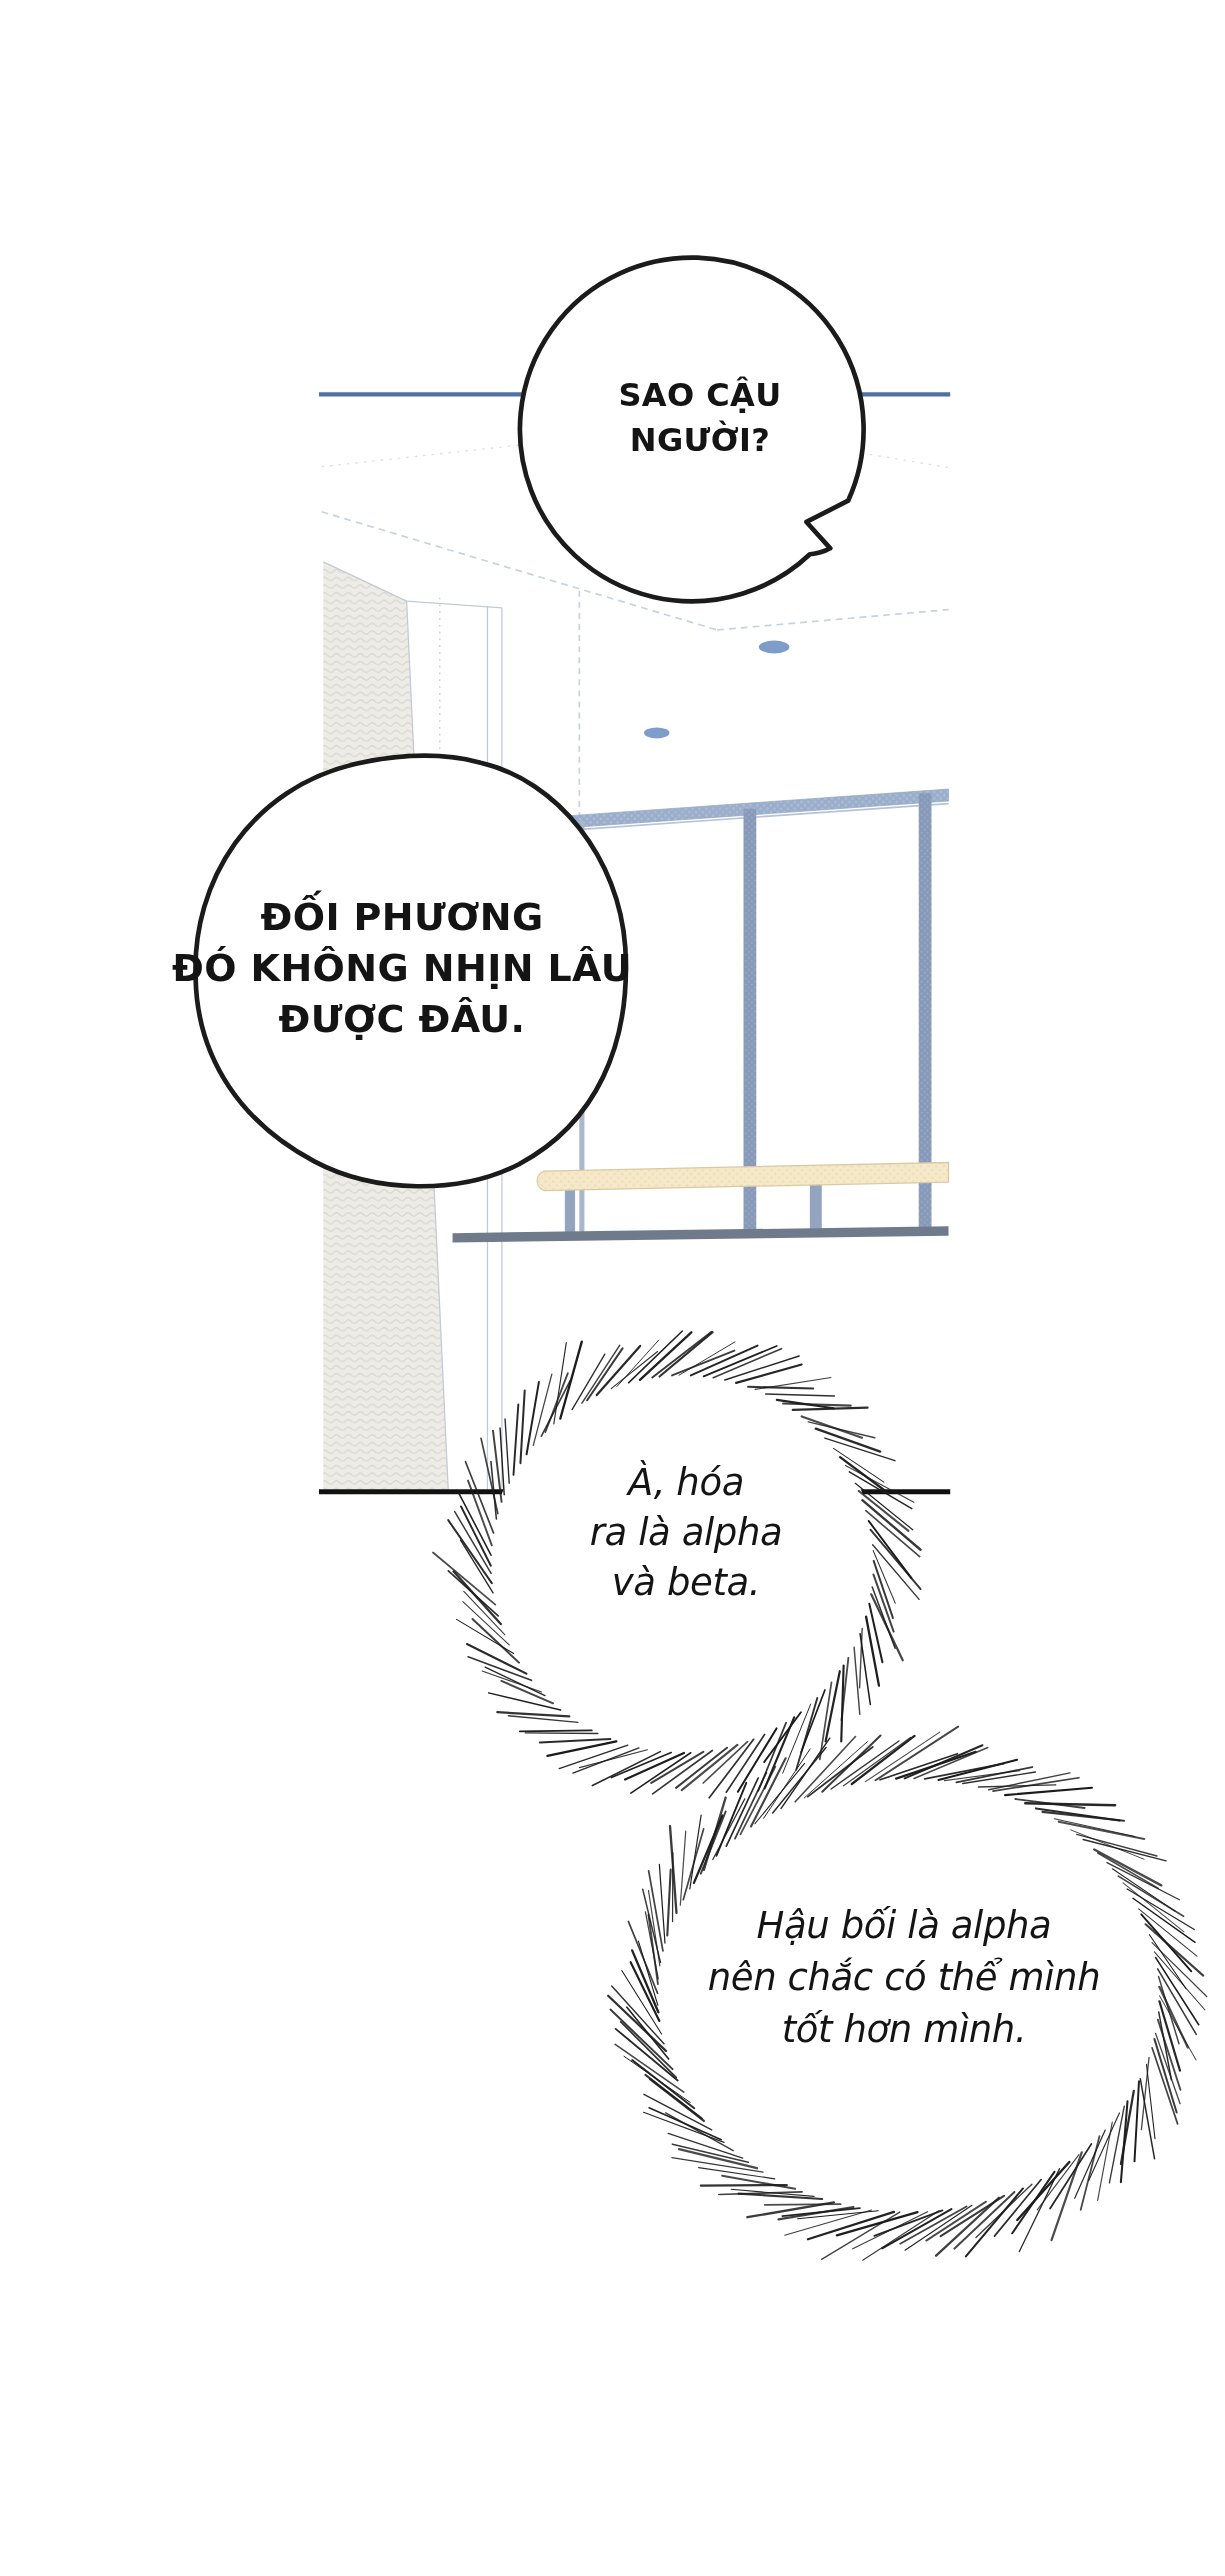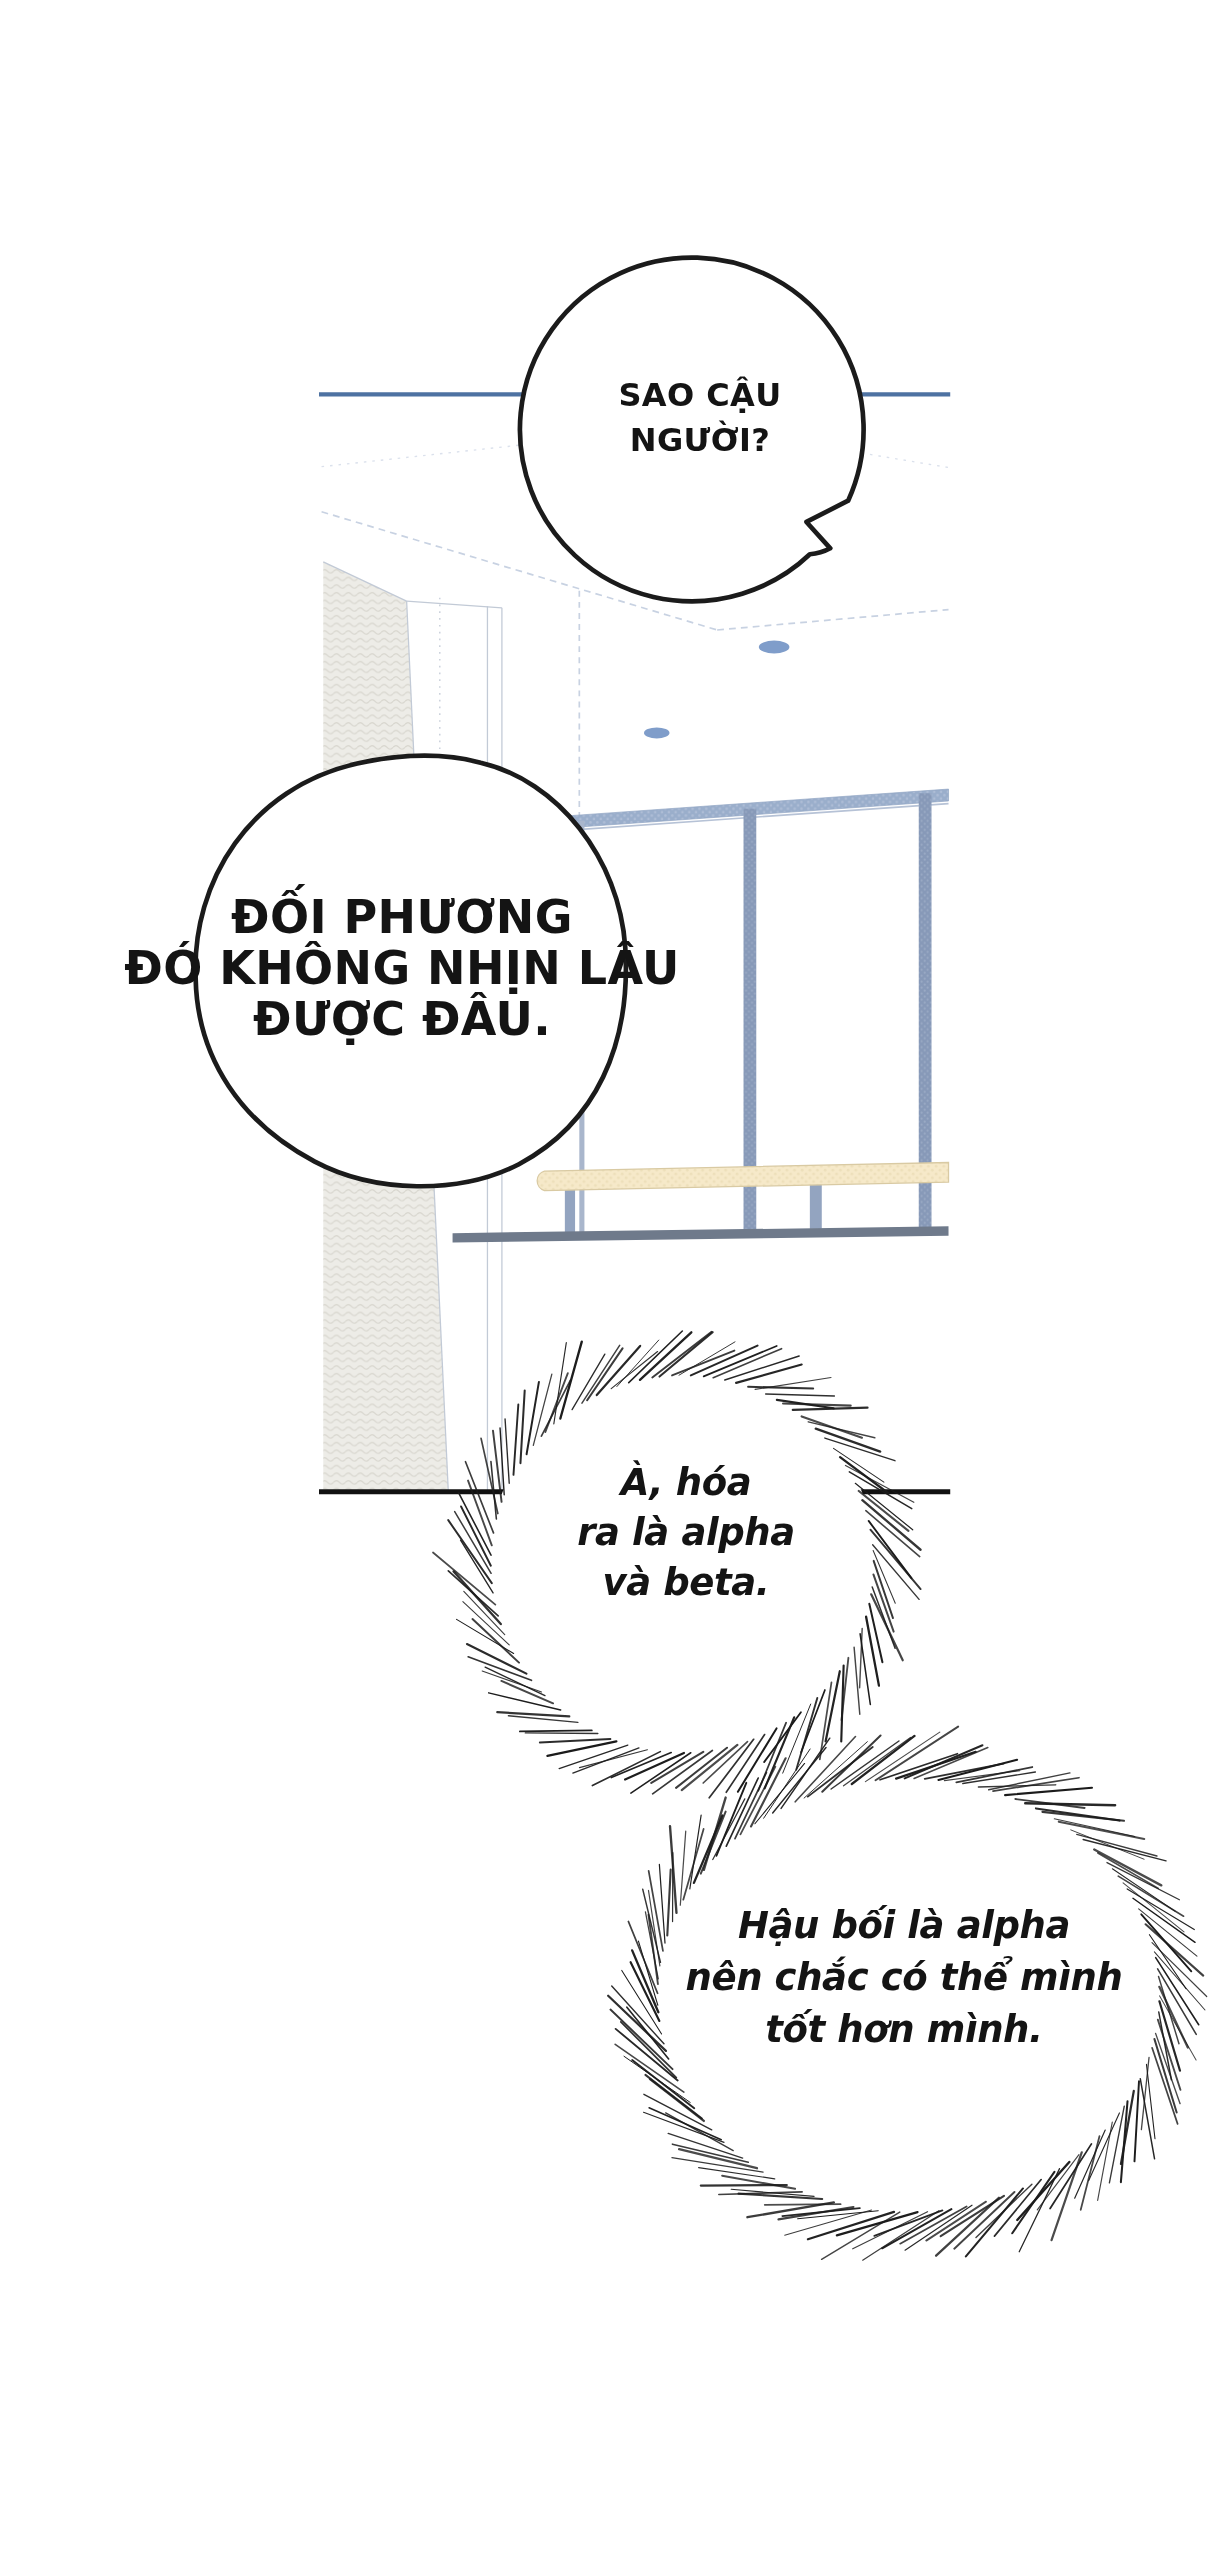--- a/index.html
+++ b/index.html
@@ -16,23 +16,23 @@
     transform:translate(-50%,-50%);
     text-align:center;
     color:var(--c-text,#111);
     white-space:nowrap;
   }
   .dialogue{
     font-weight:700;
     letter-spacing:0.4px;
   }
   .dialogue.top{font-size:32px;line-height:45px;}
-  .dialogue.left{font-size:46px;line-height:51px;}
+  .dialogue.left{font-size:38px;line-height:51px;}
   .thought{
-    font-weight:700;
+    font-weight:400;
     font-style:italic;
     letter-spacing:-0.4px;
   }
   .thought.small{font-size:37px;line-height:50px;}
   .thought.large{font-size:37px;line-height:52px;}
 </style>
 </head>
 <body>
 
 <div class="stage">

